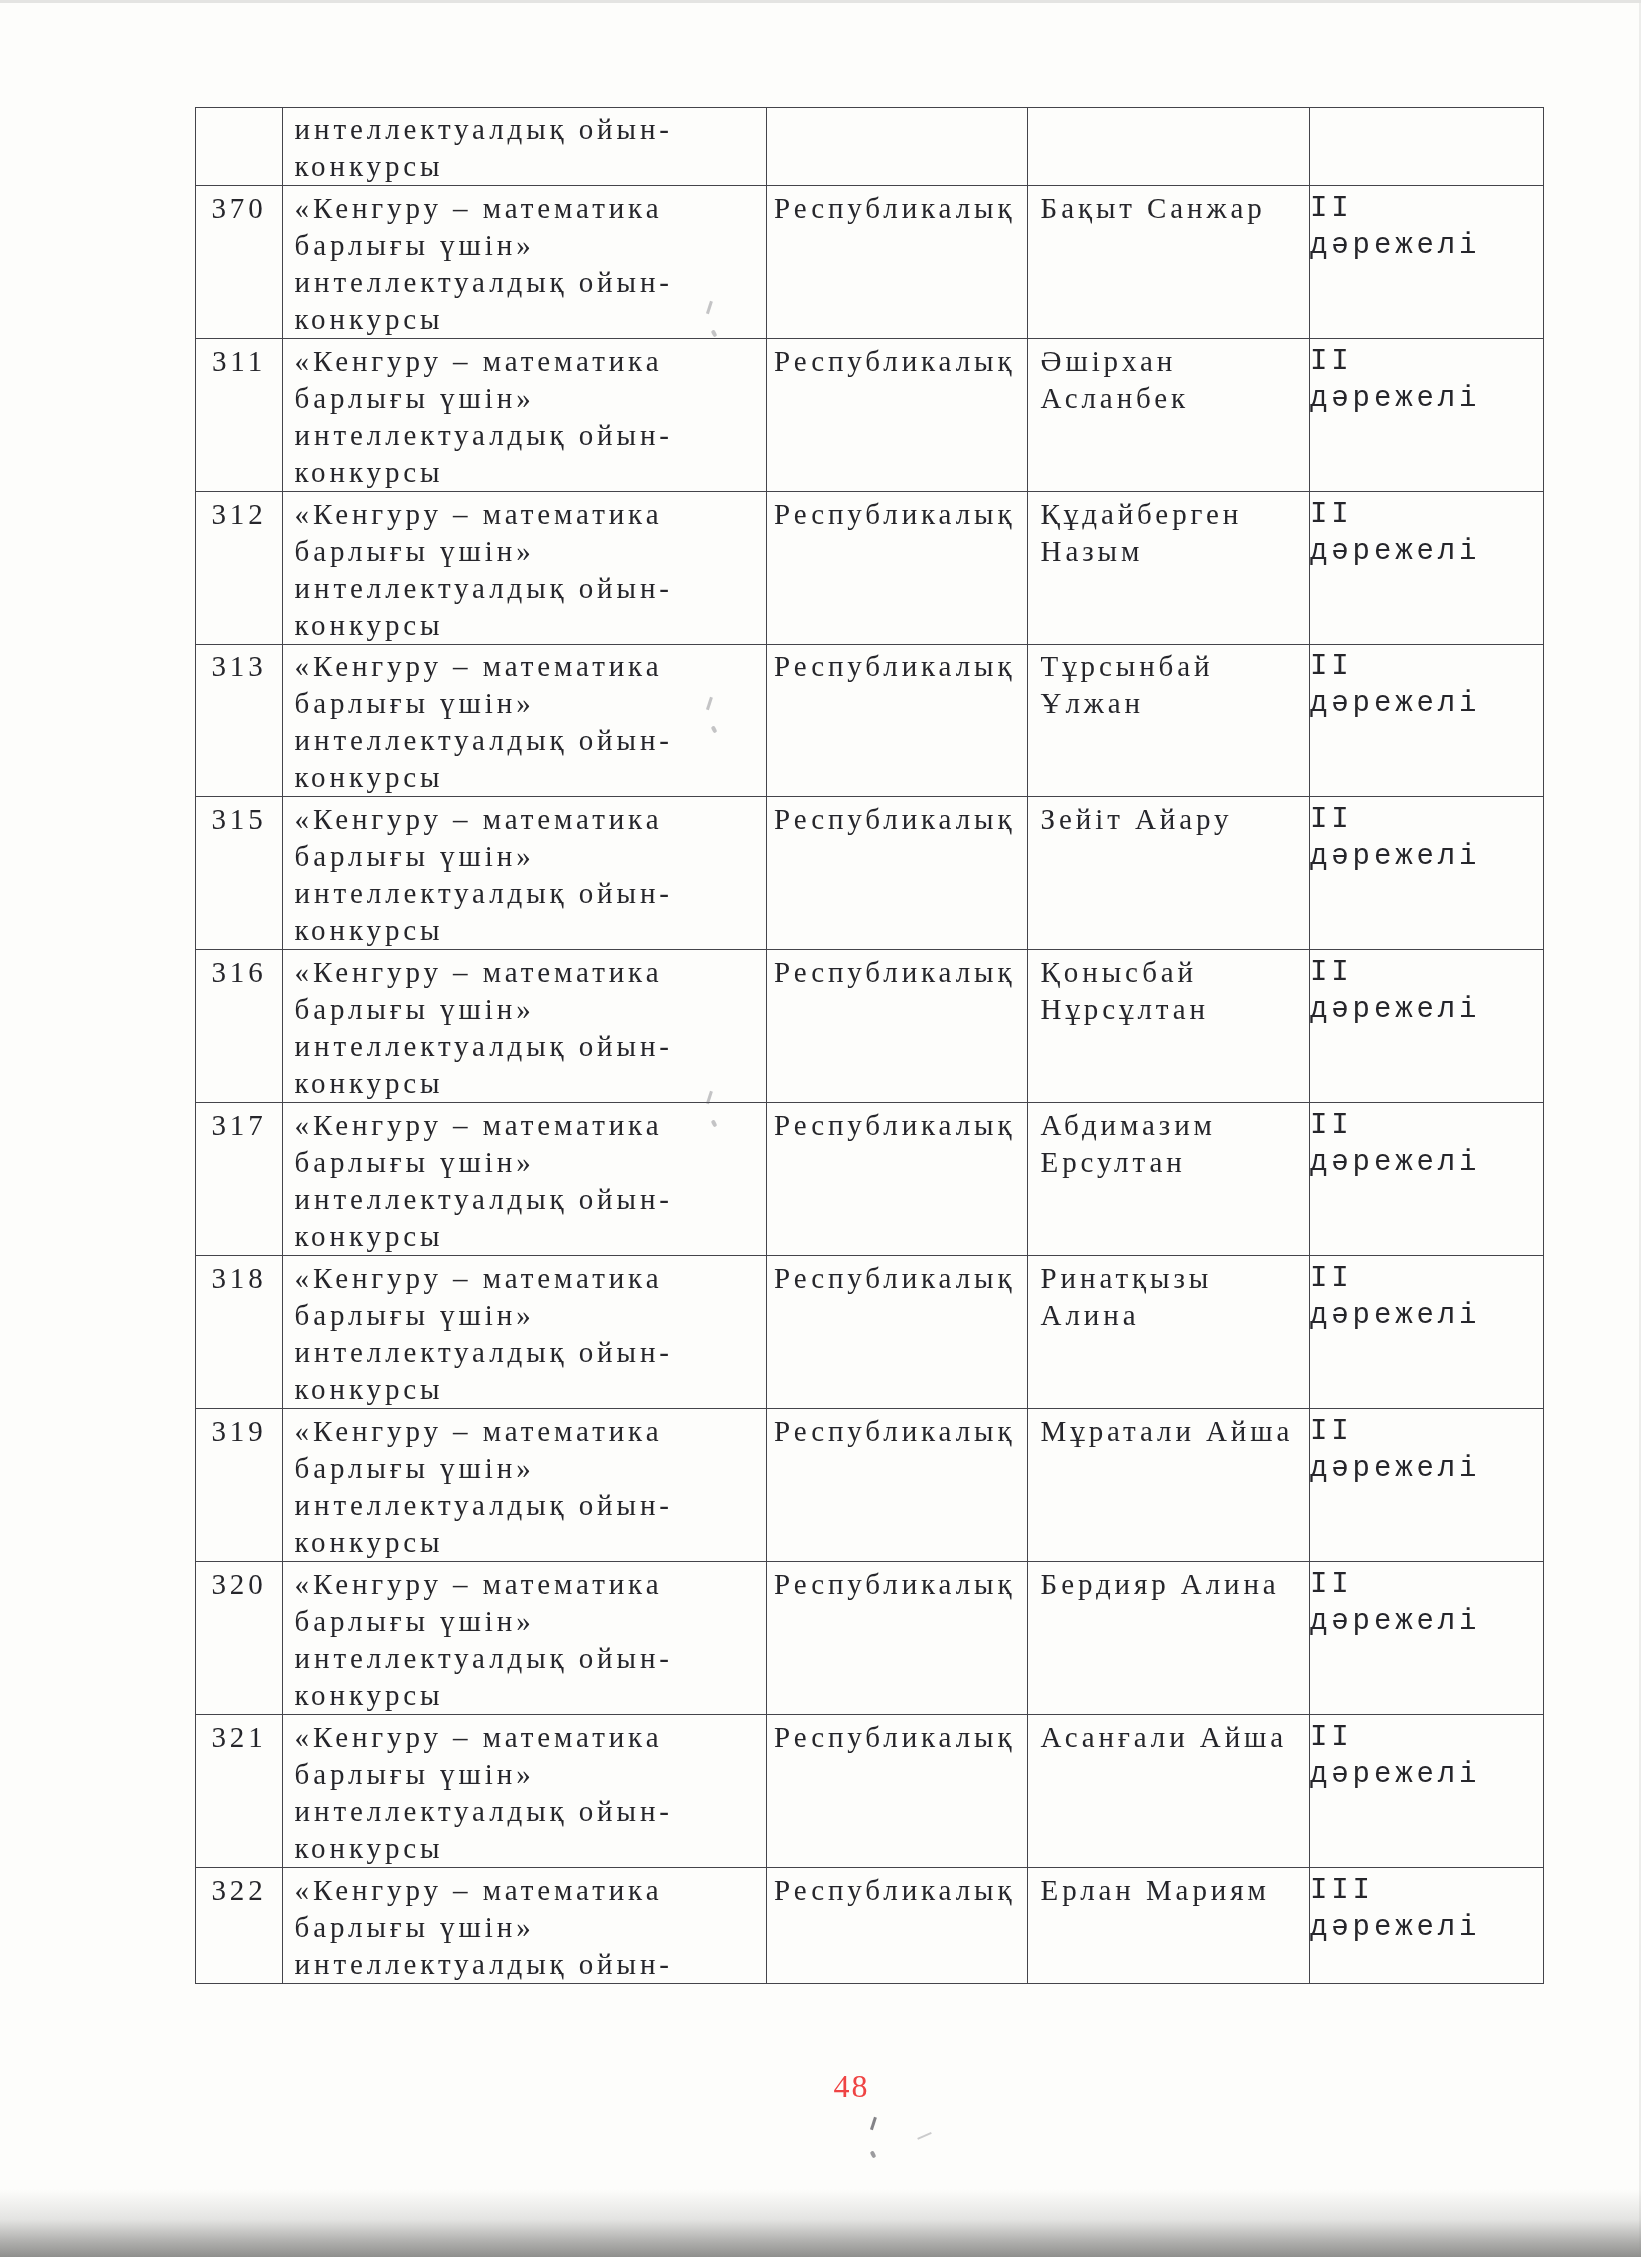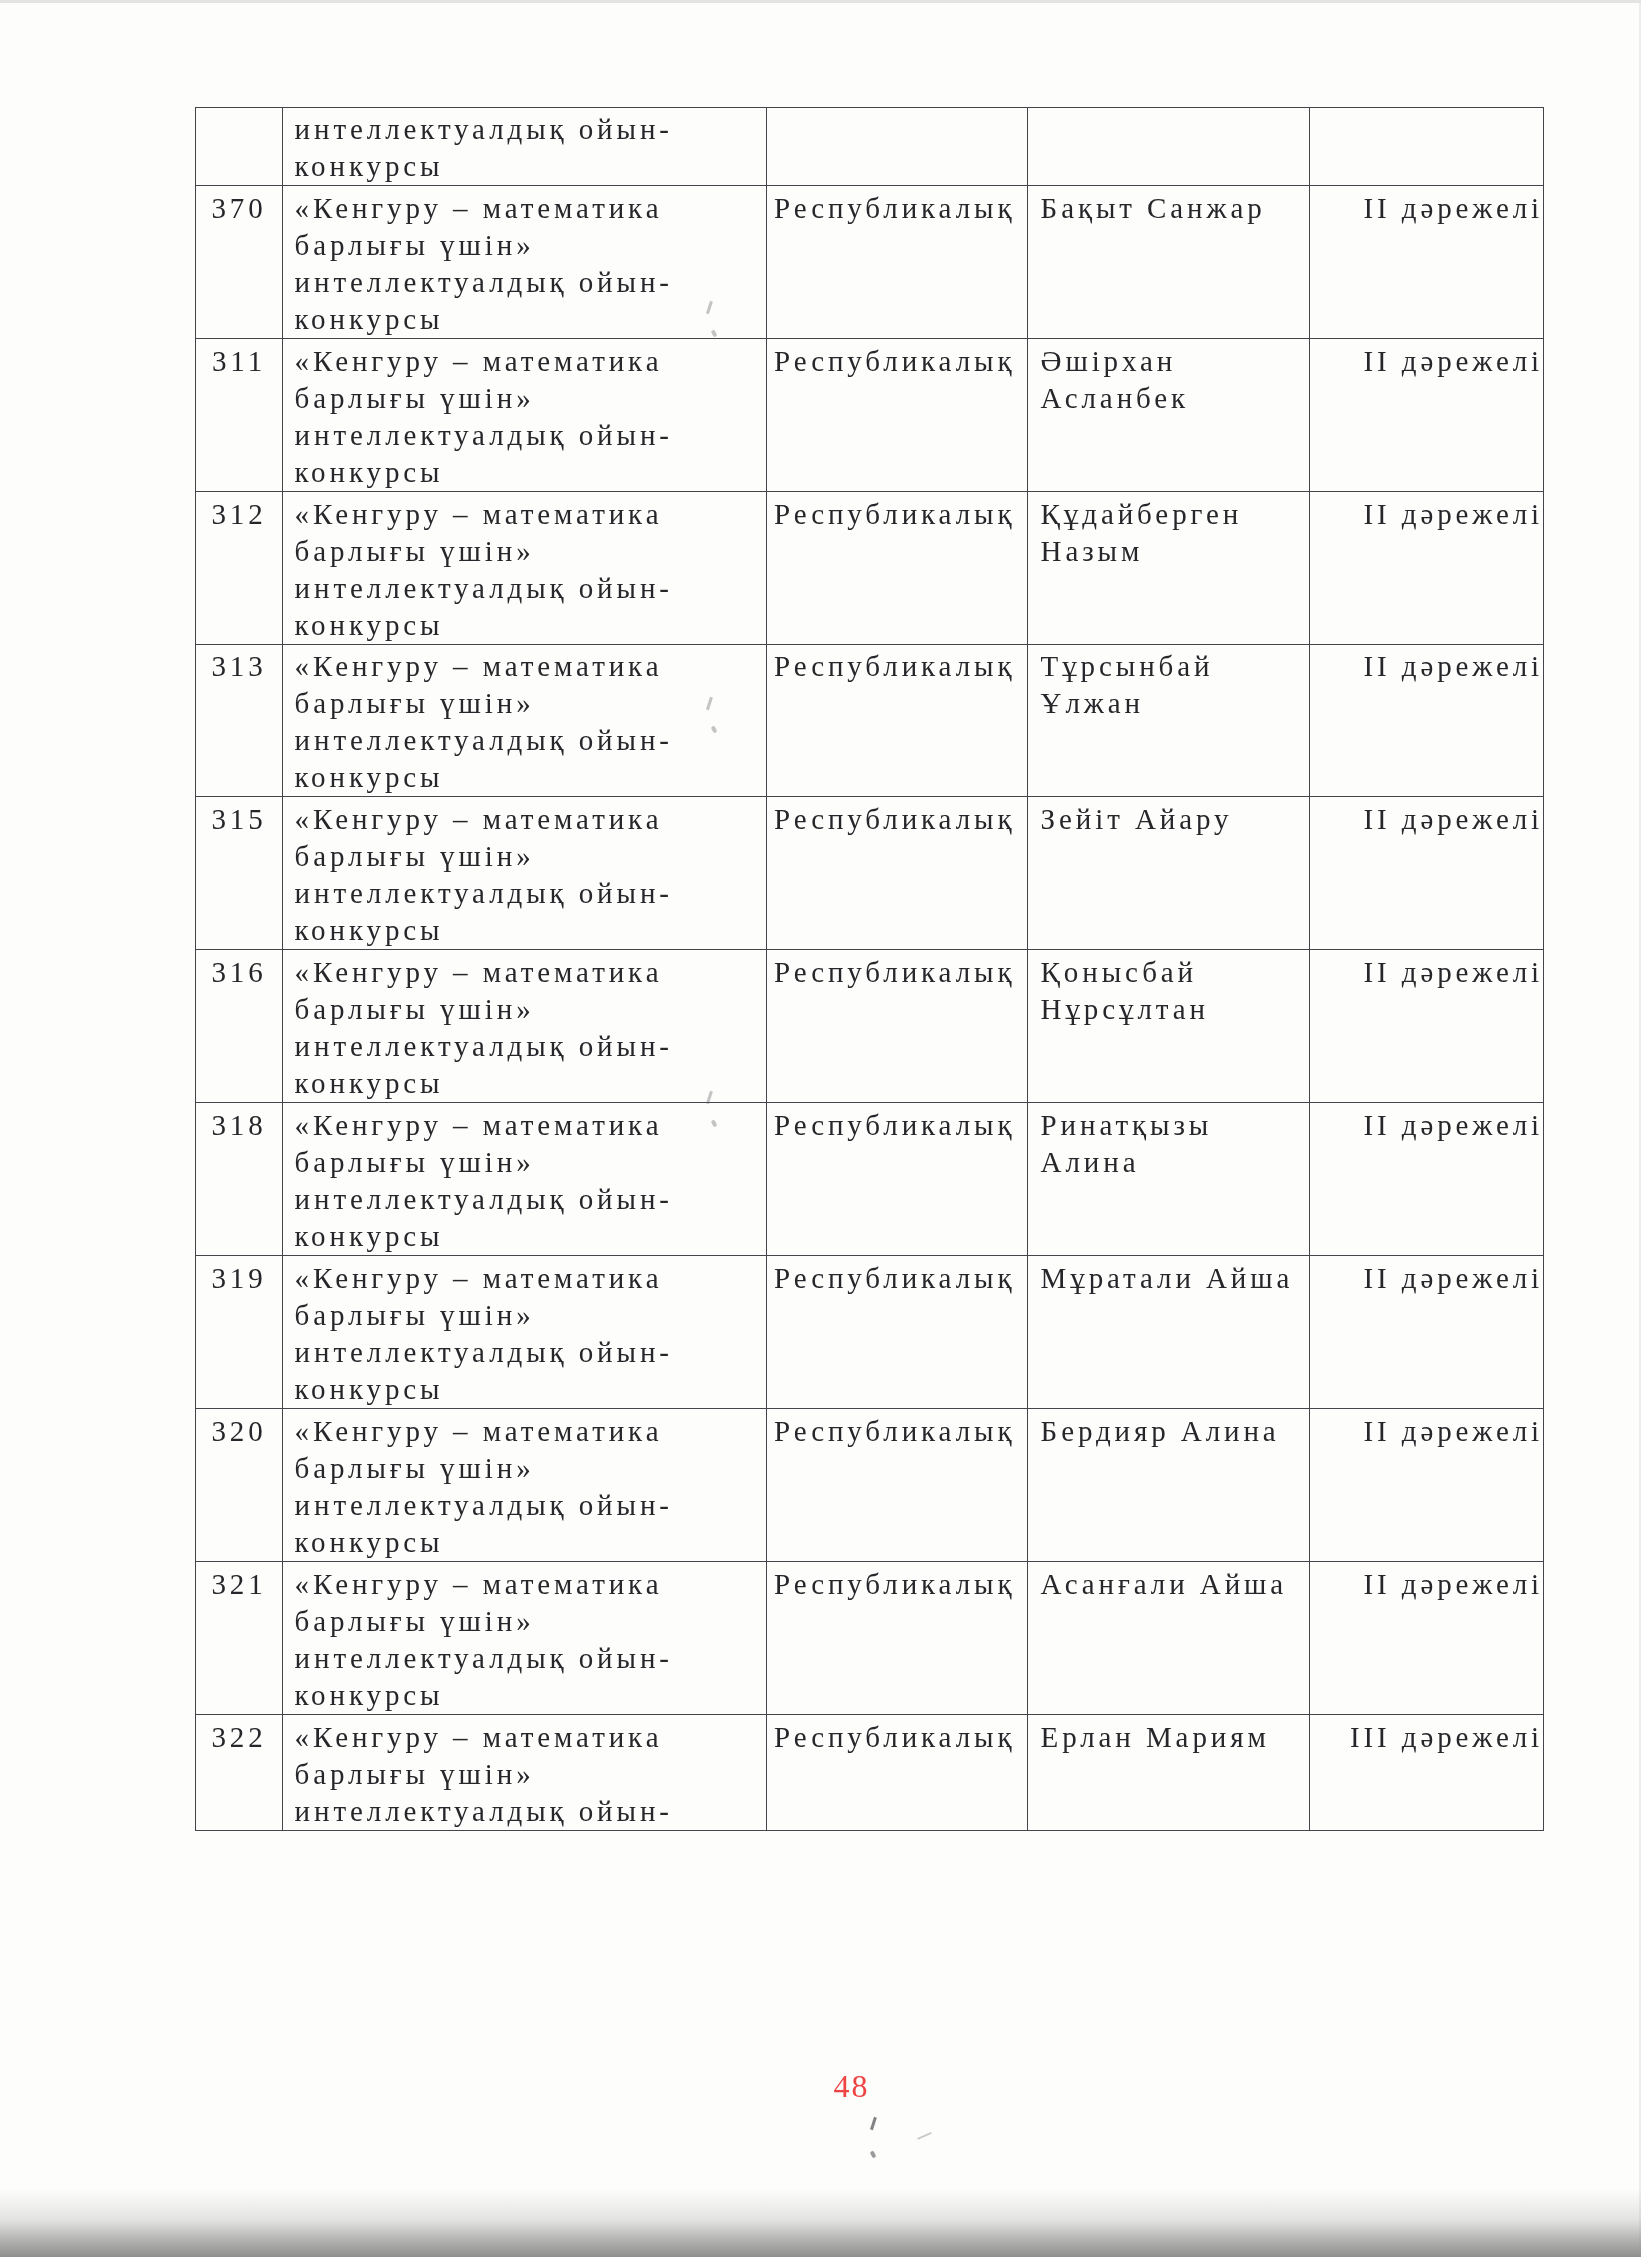--- a/index.html
+++ b/index.html
@@ -51,21 +51,21 @@
   }
   tr.row-partial  { height: 76px; }
   tr.row-normal   { height: 149px; }
   tr.row-last     { height: 112px; }
   tr.row-partial td { padding-top: 2.9px; }
 
   td.col-no     { text-align: center; padding-left: 0; }
   td.col-event  { padding-left: 11.6px; }
   td.col-level  { padding-left: 7px; }
   td.col-name   { padding-left: 12.6px; }
-  td.col-degree { text-align: right; padding-left: 0; letter-spacing: 1.9px; }
+  td.col-degree { text-align: left; padding-left: 0; letter-spacing: 1.9px; font-family: Liberation Mono, monospace; }
 
   
   .page-number {
     position: absolute;
     left: 755px;
     top: 2068px;
     width: 193px;
     text-align: center;
     font-size: 32px;
     letter-spacing: 1.9px;
@@ -194,20 +194,35 @@
           <div>конкурсы</div>
         </td>
     <td class="col-level">Республикалық</td>
     <td class="col-name">
           <div>Қонысбай</div>
           <div>Нұрсұлтан</div>
         </td>
     <td class="col-degree">II дәрежелі</td>
   </tr>
 
+  <tr class="row-normal">
+    <td class="col-no"><span>317</span></td>
+    <td class="col-event">
+          <div>«Кенгуру – математика</div>
+          <div>барлығы үшін»</div>
+          <div>интеллектуалдық ойын-</div>
+          <div>конкурсы</div>
+        </td>
+    <td class="col-level">Республикалық</td>
+    <td class="col-name">
+          <div>Абдимазим</div>
+          <div>Ерсултан</div>
+        </td>
+    <td class="col-degree">II дәрежелі</td>
+  </tr>
 
   <tr class="row-normal">
     <td class="col-no"><span>318</span></td>
     <td class="col-event">
           <div>«Кенгуру – математика</div>
           <div>барлығы үшін»</div>
           <div>интеллектуалдық ойын-</div>
           <div>конкурсы</div>
         </td>
     <td class="col-level">Республикалық</td>

